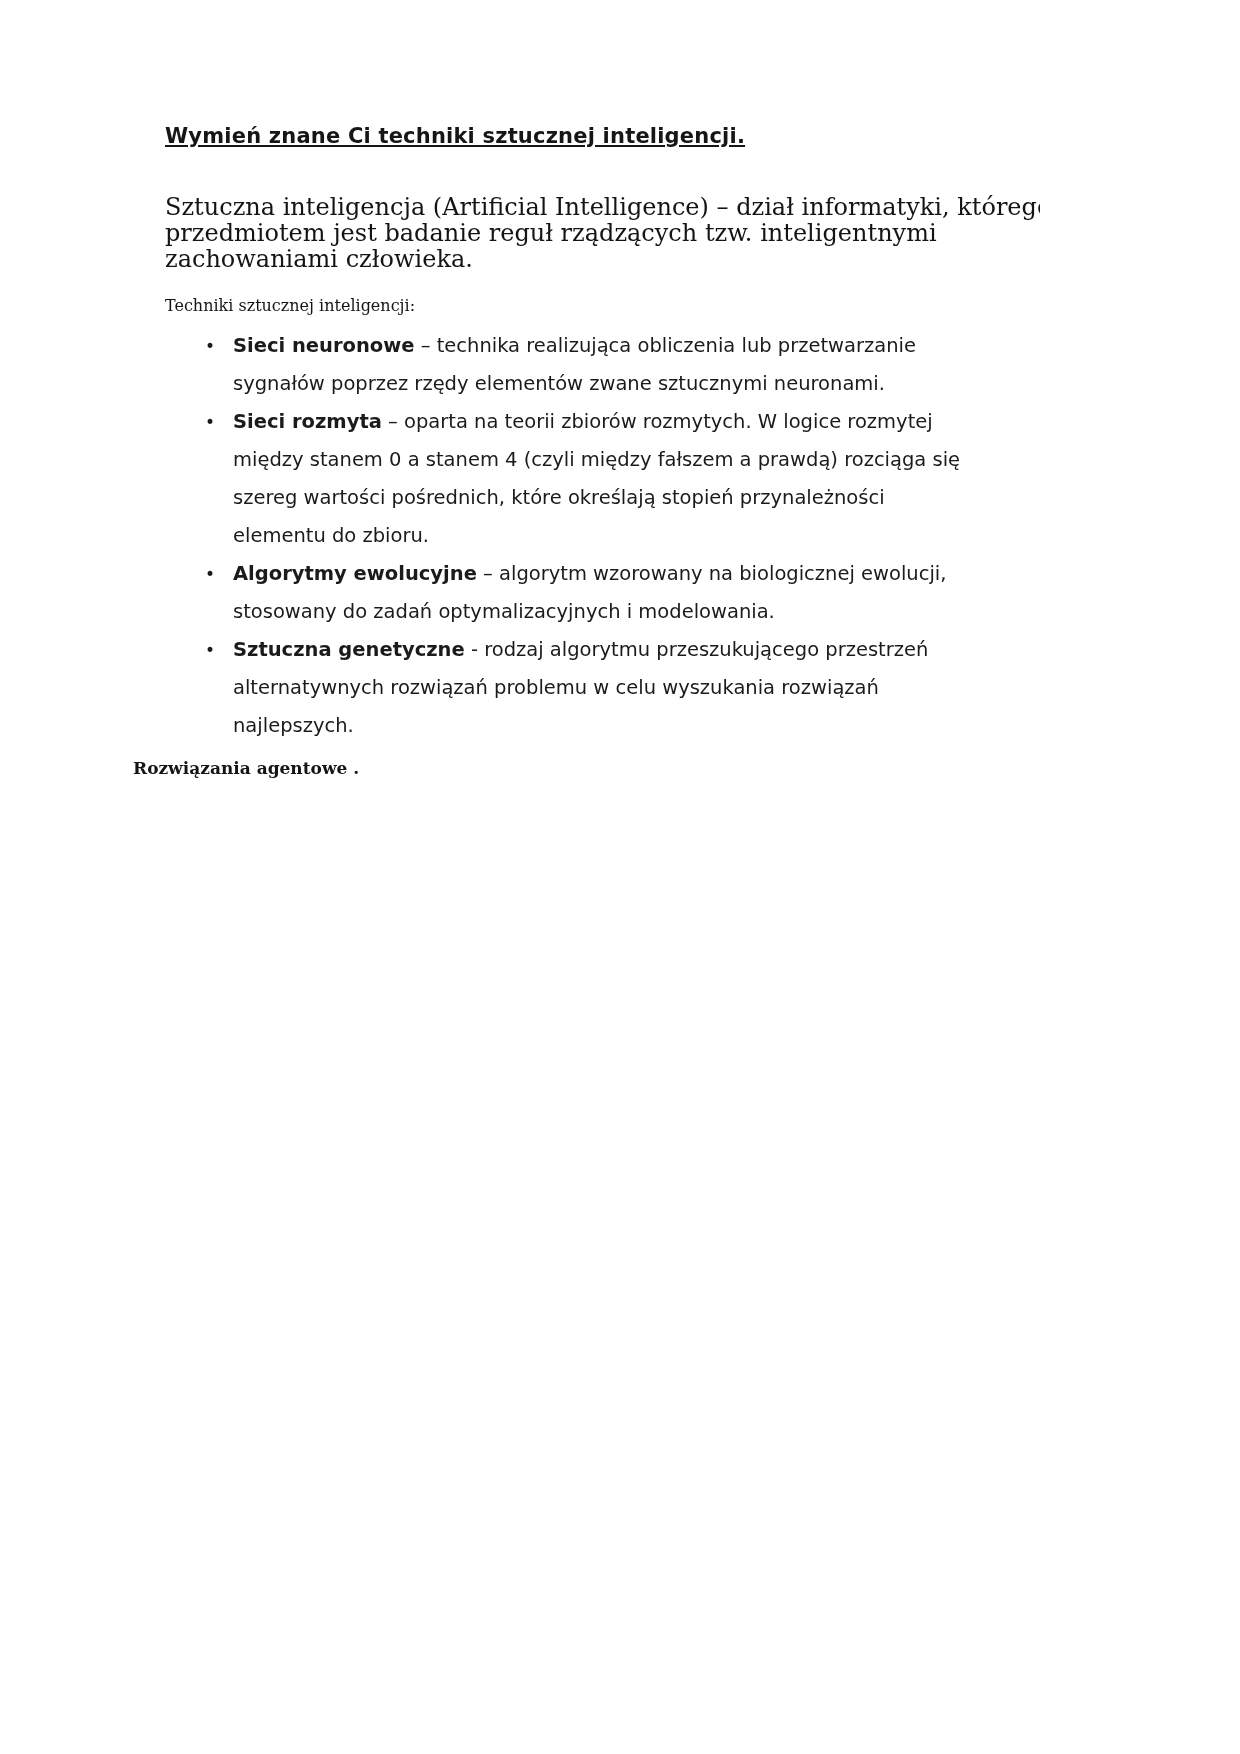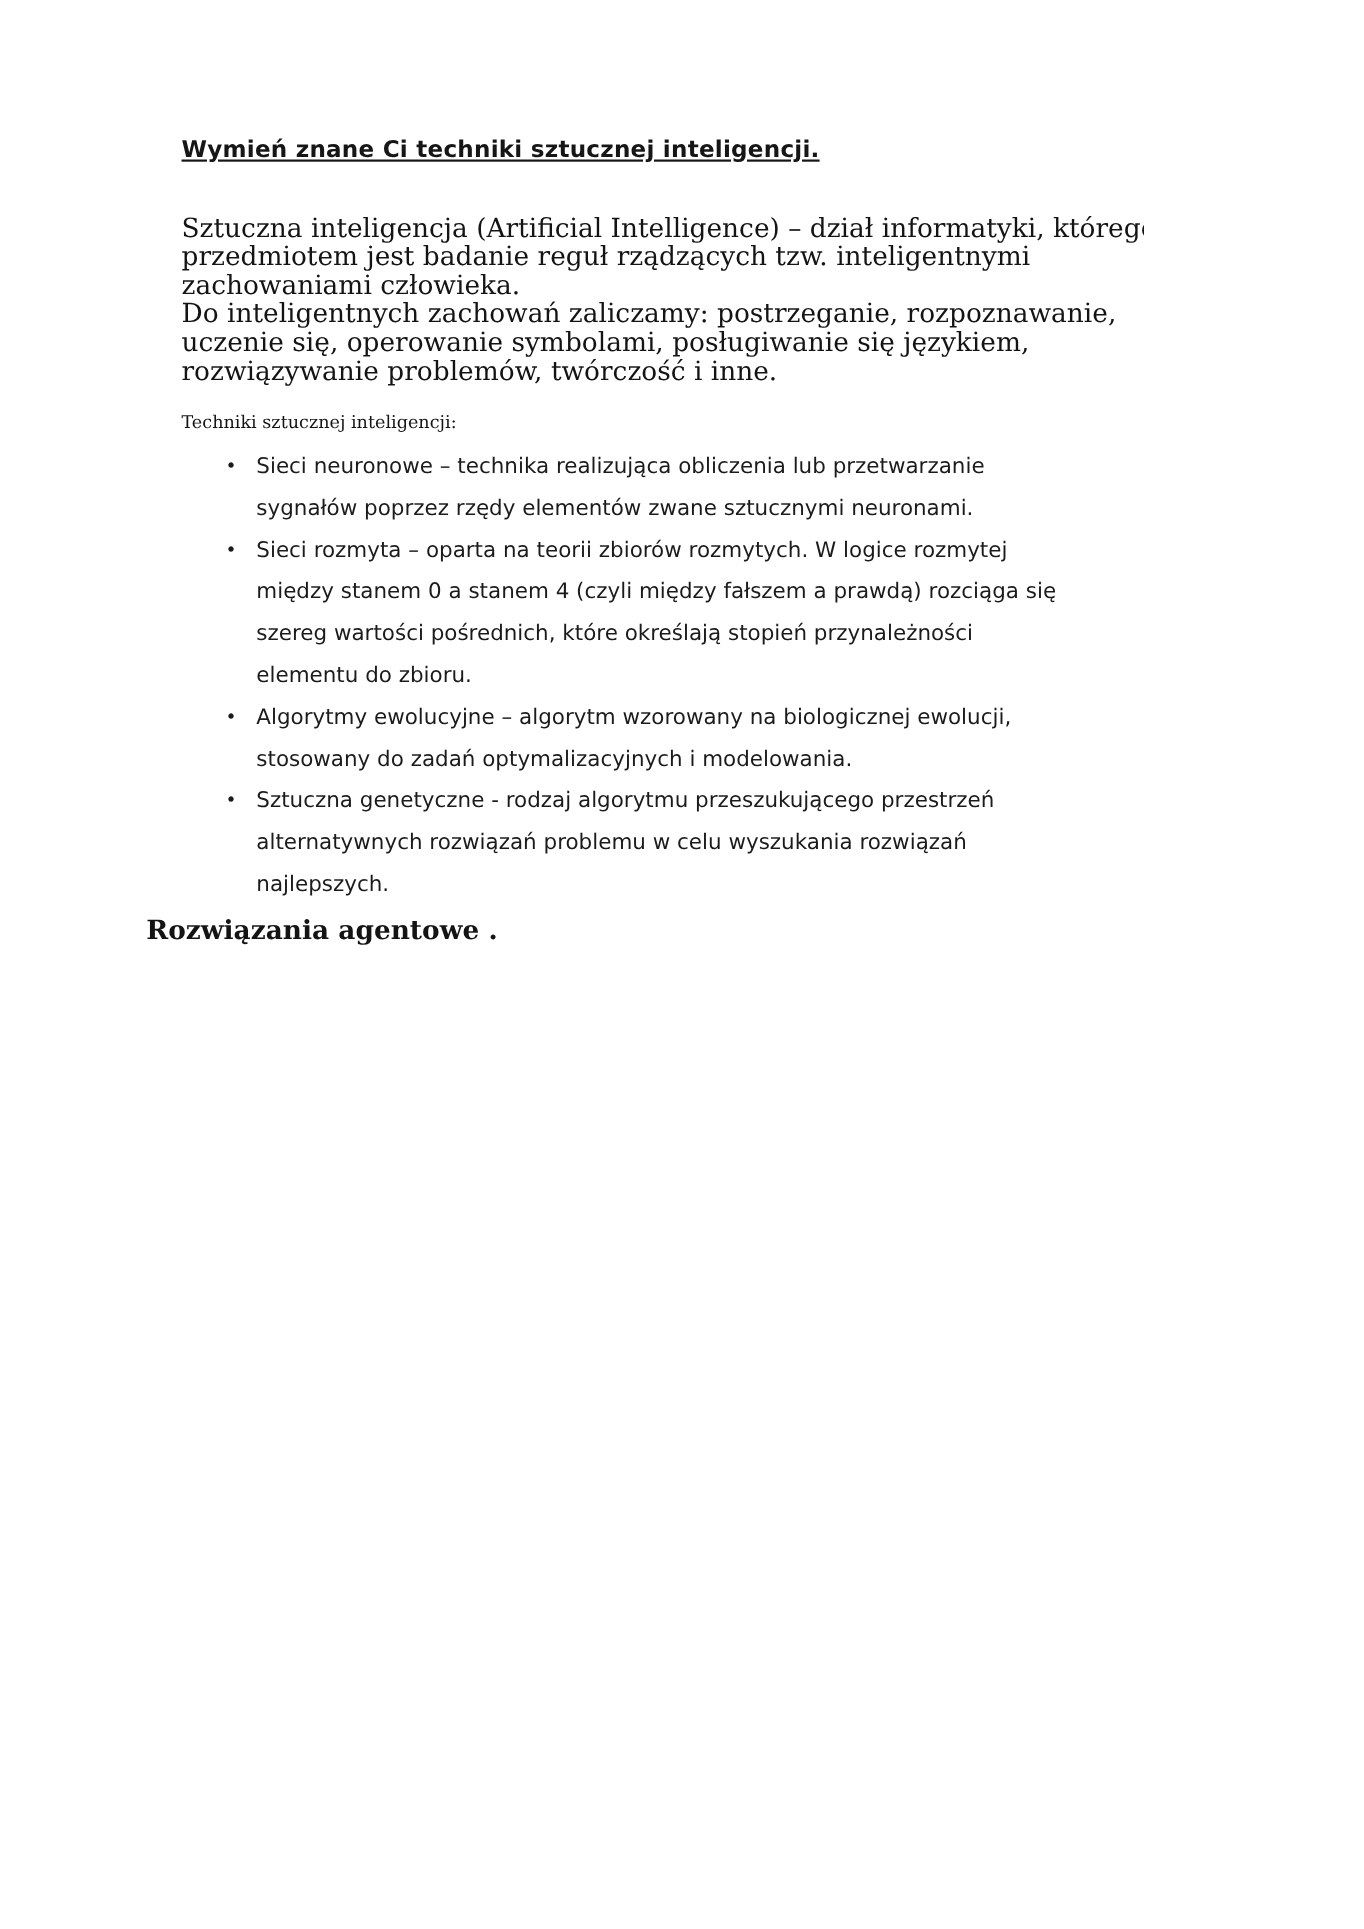--- a/index.html
+++ b/index.html
@@ -62,42 +62,41 @@
   .bullet {
     flex: 0 0 28px;
     font-size: 17px;
     line-height: 38px;
     color: #1b1b1b;
   }
   .li-text {
     flex: 1 1 auto;
   }
   .li-text b {
-    font-weight: normal;
+    font-weight: bold;
   }
   .closing-line {
     font-family: "DejaVu Serif", "Liberation Serif", serif;
-    font-size: 24px;
+    font-size: 17px;
     font-weight: bold;
     line-height: 26px;
     margin: 10px 0 0 -32px;
     color: #141414;
   }
 </style>
 </head>
 <body>
 
 <div class="page">
   <div class="content">
 
     <h1 class="doc-title">Wymień znane Ci techniki sztucznej inteligencji.</h1>
 
     <p class="intro">Sztuczna inteligencja (Artificial Intelligence) – dział informatyki, którego przedmiotem jest badanie reguł rządzących tzw. inteligentnymi zachowaniami człowieka.</p>
 
-    <p class="intro">Do inteligentnych zachowań zaliczamy: postrzeganie, rozpoznawanie, uczenie się, operowanie symbolami, posługiwanie się językiem, rozwiązywanie problemów, twórczość i inne.</p>
 
     <p class="list-heading">Techniki sztucznej inteligencji:</p>
 
     <ul class="tech-list">
       <li>
         <span class="bullet">•</span>
         <span class="li-text"><b>Sieci neuronowe</b><span> – </span><span>technika realizująca obliczenia lub przetwarzanie sygnałów poprzez rzędy elementów zwane sztucznymi neuronami.</span></span>
       </li>
       <li>
         <span class="bullet">•</span>

